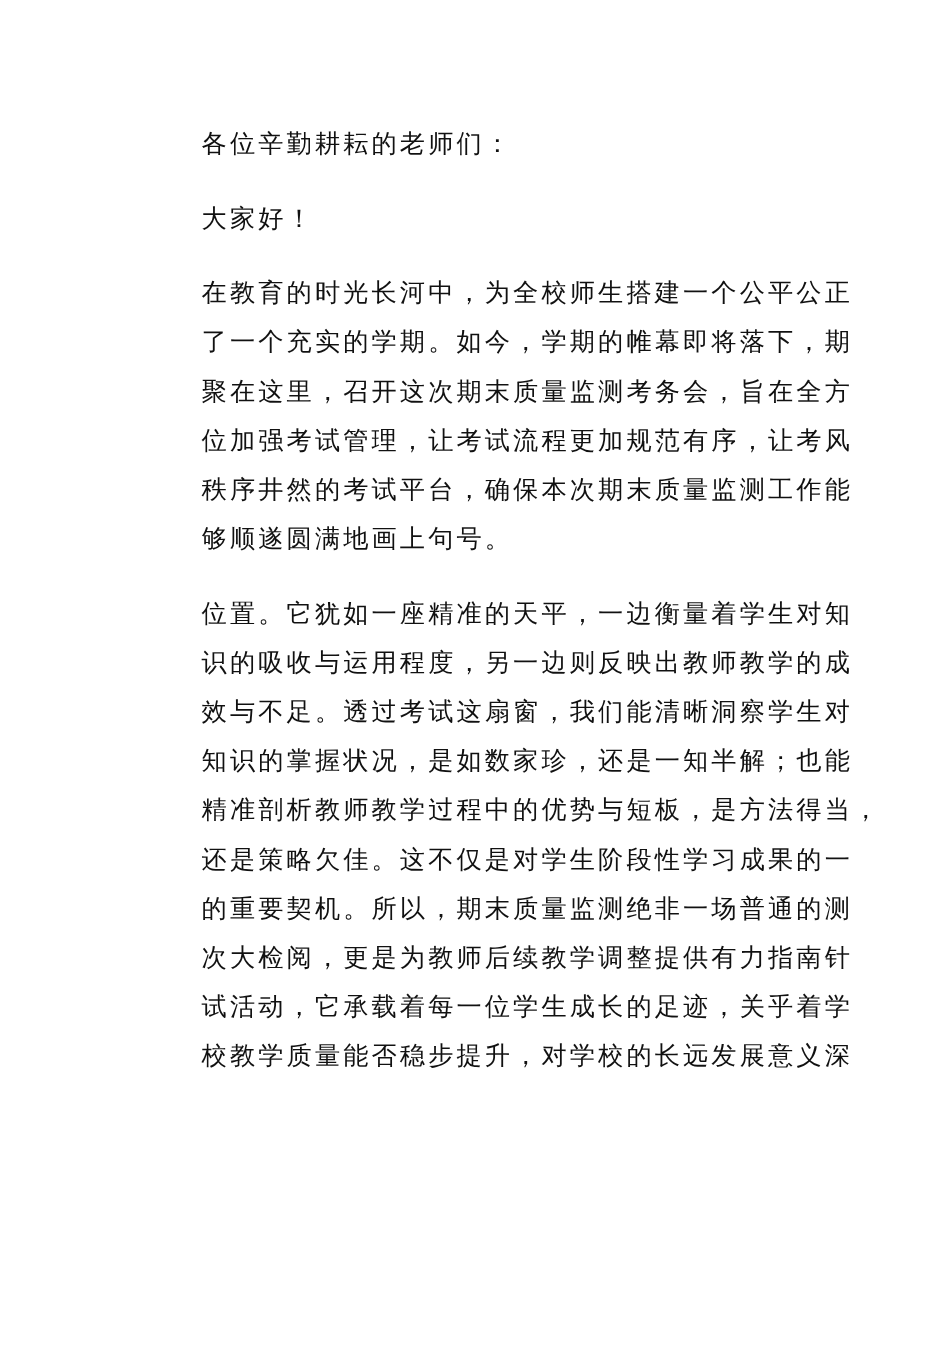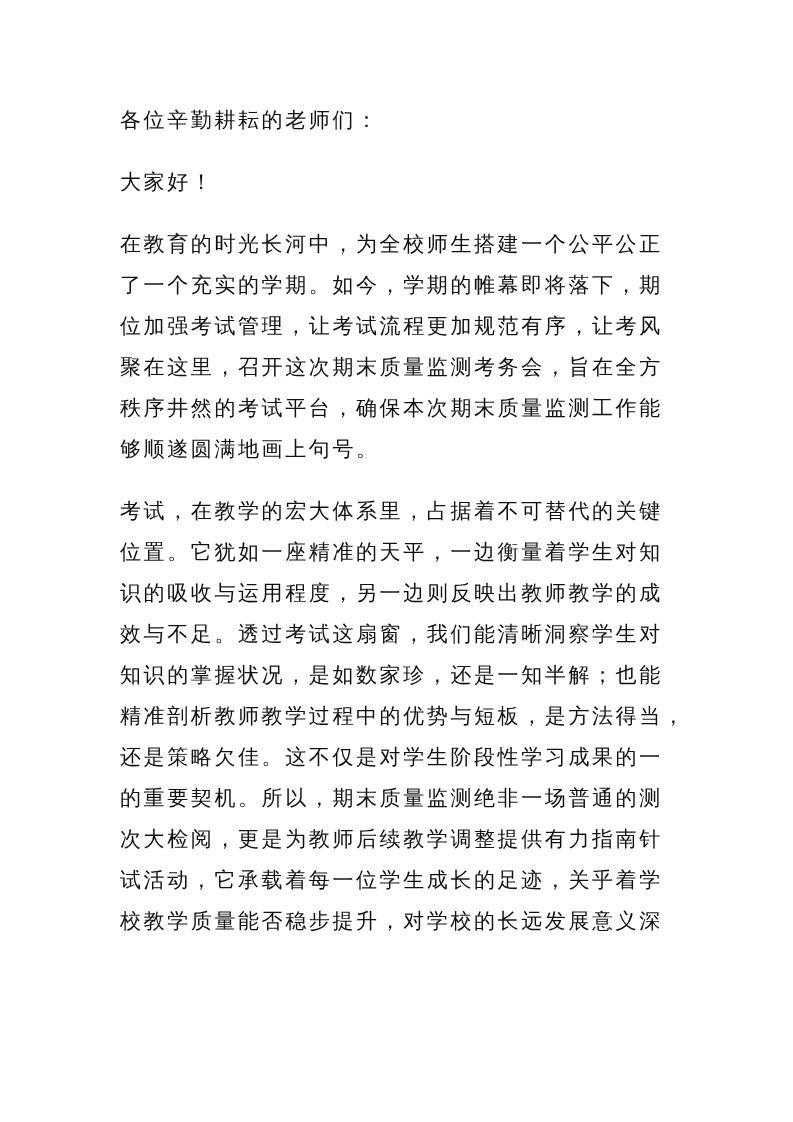--- a/index.html
+++ b/index.html
@@ -24,42 +24,42 @@
     .para {
       margin: 0 0 21px 0;
     }
     .line {
       display: block;
       height: 41px;
       line-height: 41px;
       font-size: 21px;
       letter-spacing: 2.6px;
       white-space: nowrap;
+      margin-left: 48px;
     }
   </style>
 </head>
 <body>
 
 <div class="page">
   <p class="para">
     <span class="line">各位辛勤耕耘的老师们：</span>
   </p>
   <p class="para">
     <span class="line">大家好！</span>
   </p>
   <p class="para">
     <span class="line">在教育的时光长河中，为全校师生搭建一个公平公正</span>
     <span class="line">了一个充实的学期。如今，学期的帷幕即将落下，期</span>
+    <span class="line">聚在这里，召开这次期末质量监测考务会，旨在全方</span>
     <span class="line">位加强考试管理，让考试流程更加规范有序，让考风</span>
-    <span class="line">聚在这里，召开这次期末质量监测考务会，旨在全方</span>
     <span class="line">秩序井然的考试平台，确保本次期末质量监测工作能</span>
     <span class="line">够顺遂圆满地画上句号。</span>
   </p>
   <p class="para">
-    <span class="line">考试，在教学的宏大体系里，占据着不可替代的关键</span>
     <span class="line">位置。它犹如一座精准的天平，一边衡量着学生对知</span>
     <span class="line">识的吸收与运用程度，另一边则反映出教师教学的成</span>
     <span class="line">效与不足。透过考试这扇窗，我们能清晰洞察学生对</span>
     <span class="line">知识的掌握状况，是如数家珍，还是一知半解；也能</span>
     <span class="line">精准剖析教师教学过程中的优势与短板，是方法得当，</span>
     <span class="line">还是策略欠佳。这不仅是对学生阶段性学习成果的一</span>
     <span class="line">的重要契机。所以，期末质量监测绝非一场普通的测</span>
     <span class="line">次大检阅，更是为教师后续教学调整提供有力指南针</span>
     <span class="line">试活动，它承载着每一位学生成长的足迹，关乎着学</span>
     <span class="line">校教学质量能否稳步提升，对学校的长远发展意义深</span>

